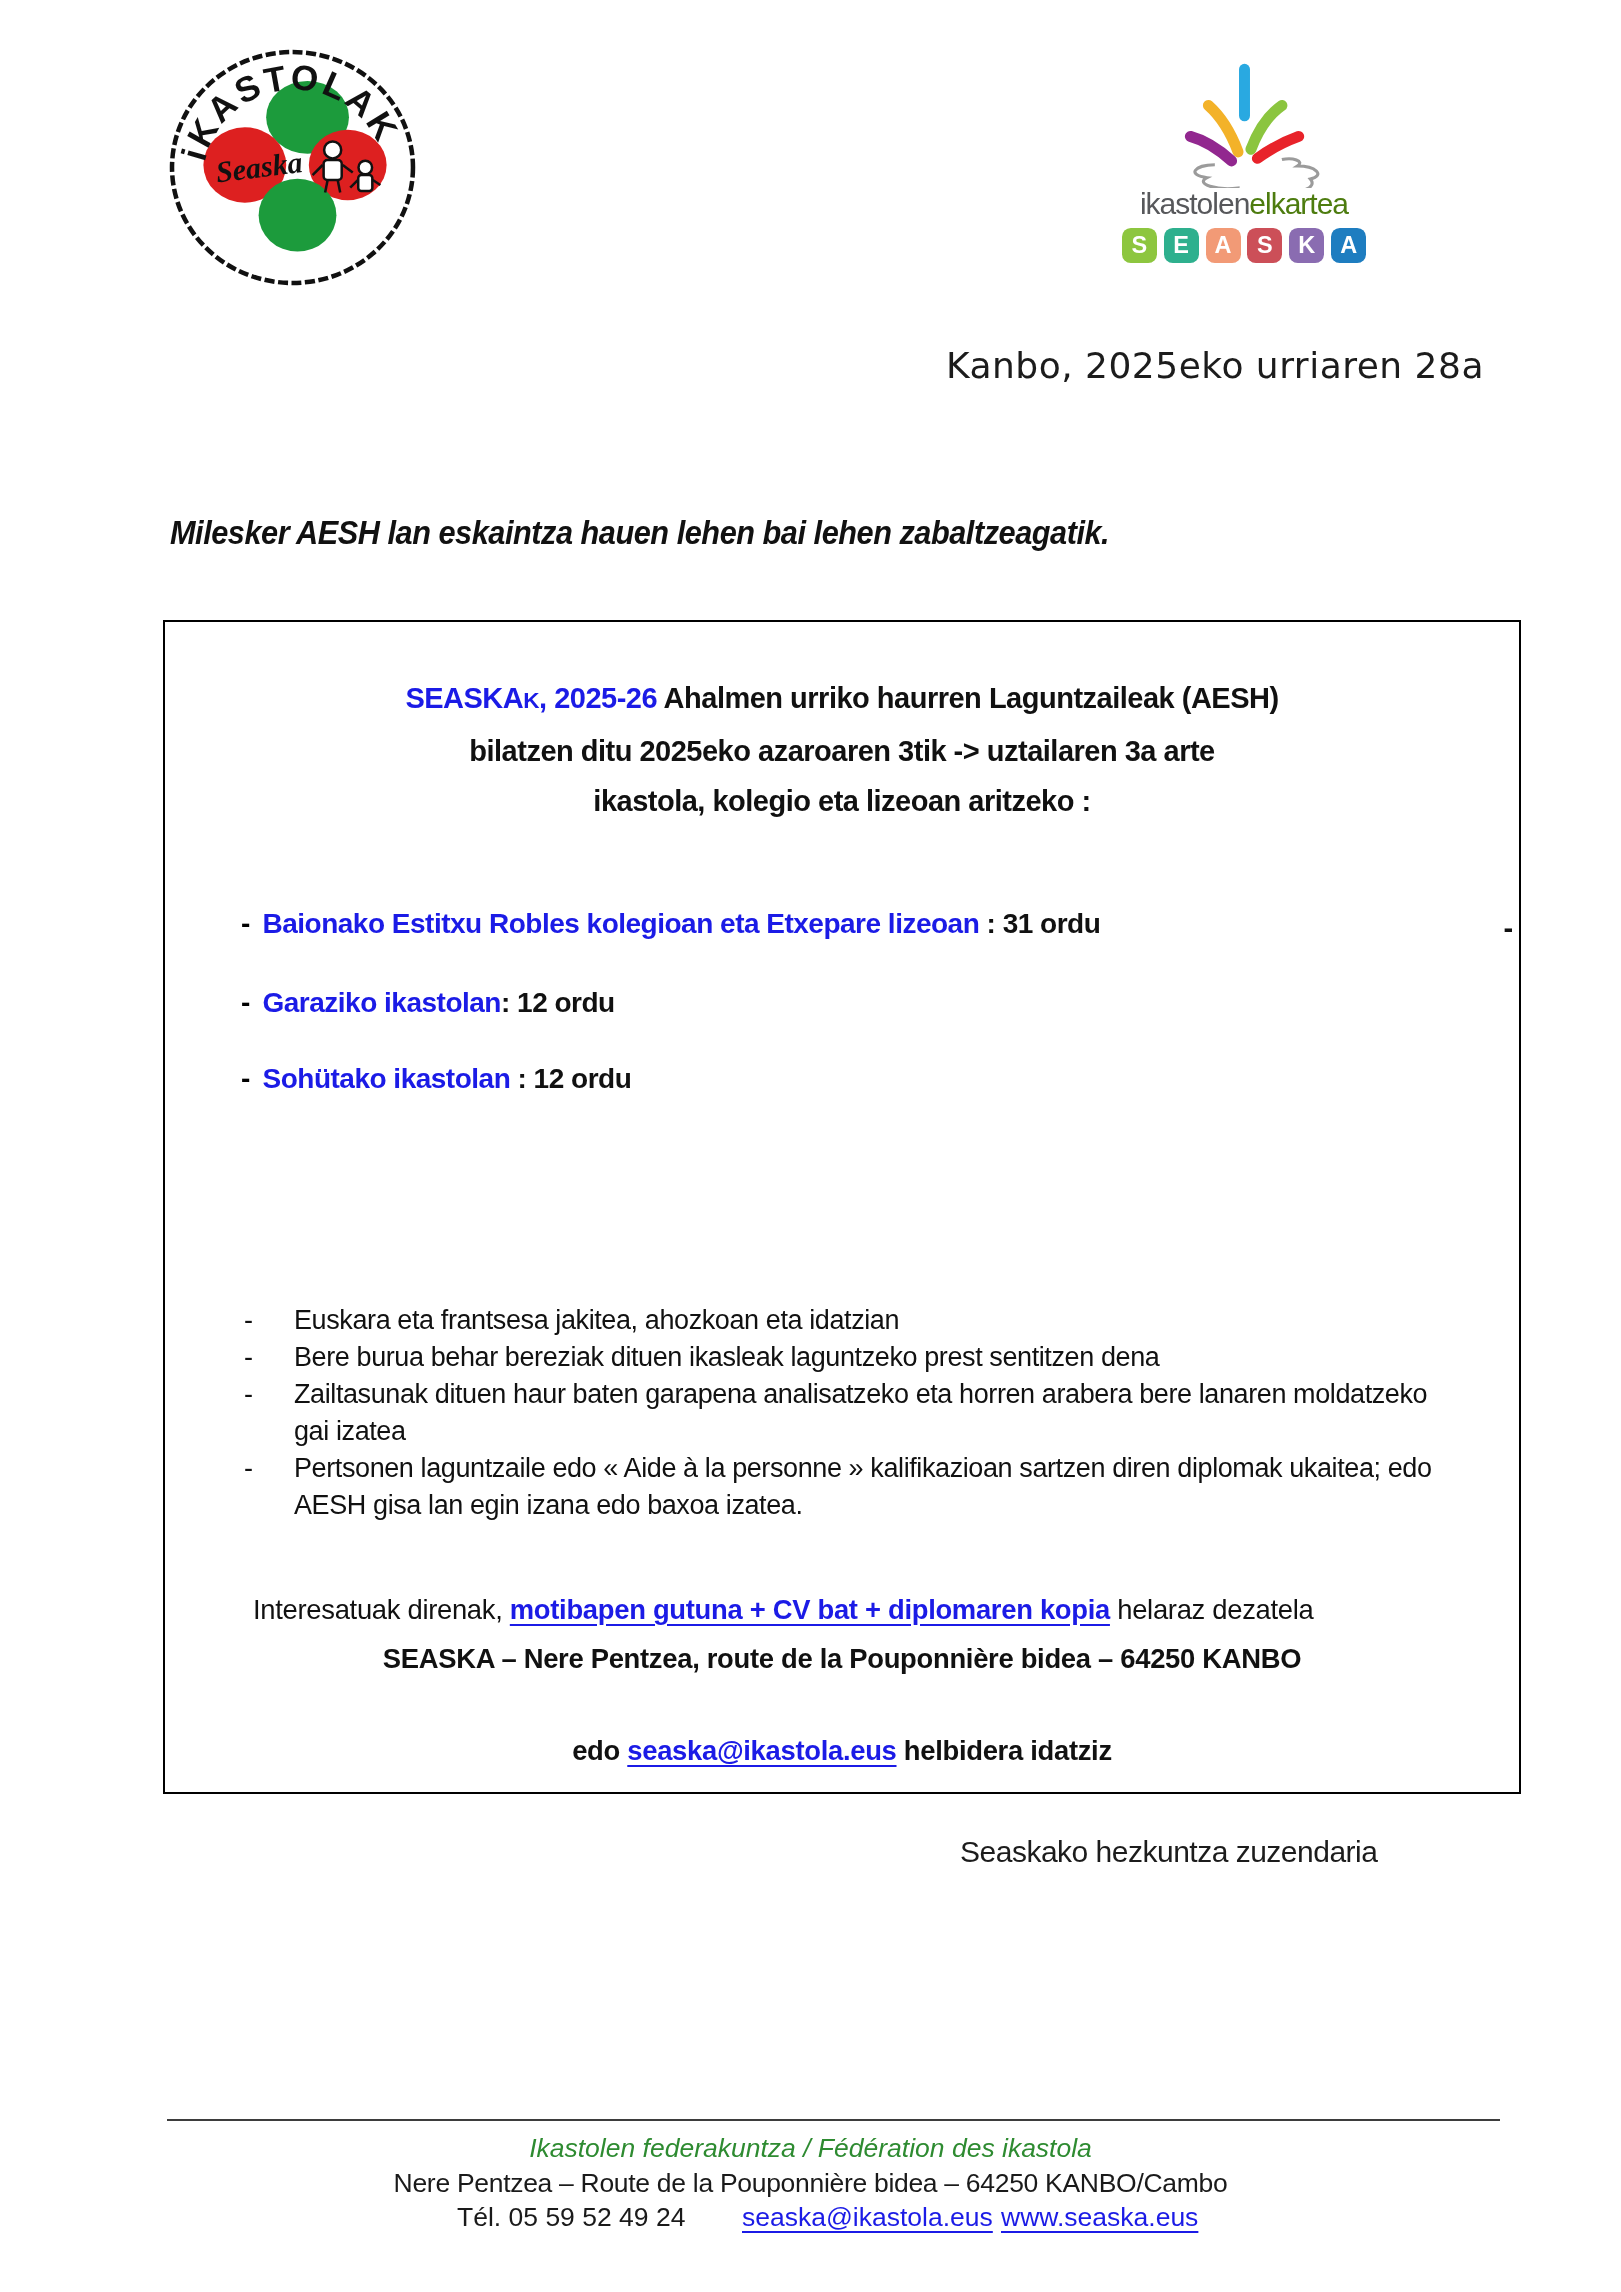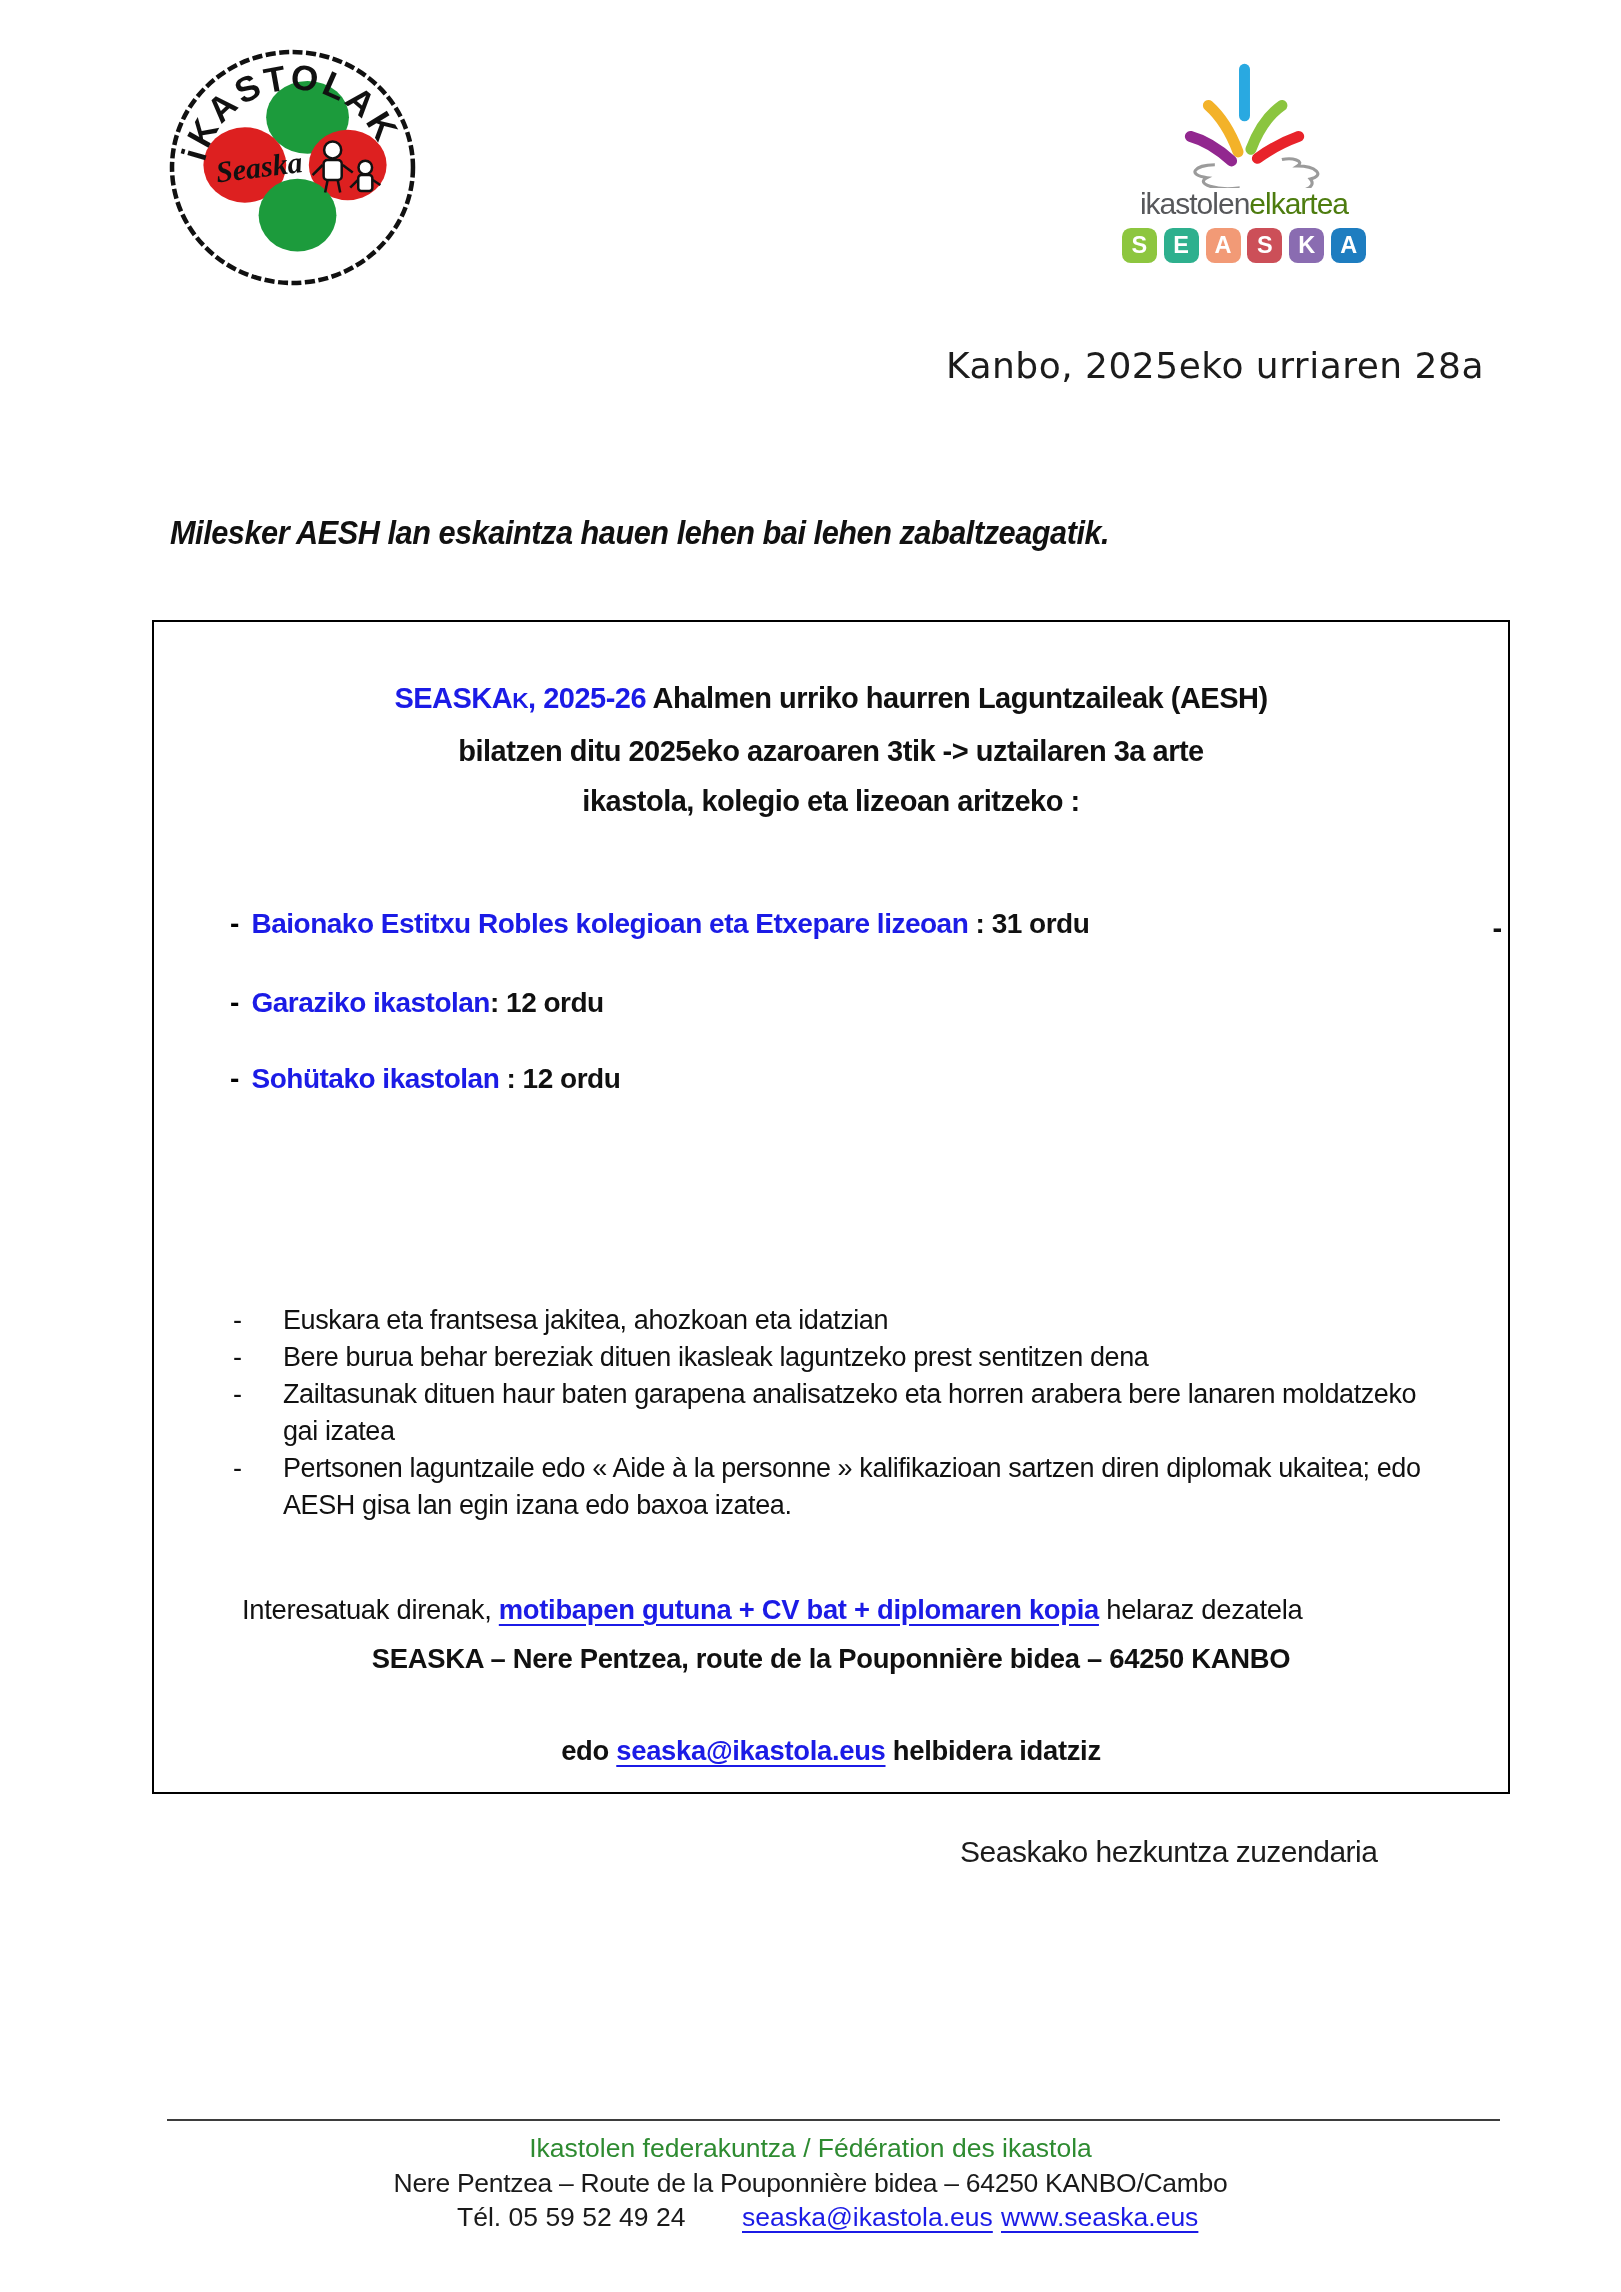--- a/index.html
+++ b/index.html
@@ -21,21 +21,21 @@
   .sq{width:35px;height:35px;border-radius:8.8px;color:#fff;font-weight:bold;font-size:23.5px;
       display:flex;align-items:center;justify-content:center;}
 
   
   .date-line{top:345px;right:137px;font-family:"DejaVu Sans",sans-serif;
              font-size:36px;color:#1c1c1c;letter-spacing:0.5px;}
   .intro-line{left:170px;top:514px;font-size:33px;font-weight:bold;font-style:italic;
               letter-spacing:-0.5px;transform:scaleX(0.93);transform-origin:left;white-space:nowrap;}
 
   
-  .ann-box{left:152px;top:620px;width:1358px;height:1174px;border:2.9px solid #000;box-sizing:border-box;}
+  .ann-box{left:163px;top:620px;width:1358px;height:1174px;border:2.9px solid #000;box-sizing:border-box;}
   .blue{color:#1b1be6;}
   .h-block{left:0;right:0;top:51px;text-align:center;font-size:29px;font-weight:bold;
            line-height:50px;letter-spacing:-0.5px;}
   .small-k{font-size:0.78em;}
   .stray-dash{right:5.9px;top:290px;font-size:29px;font-weight:bold;}
   .pos{left:76px;font-size:28px;font-weight:bold;letter-spacing:-0.5px;white-space:nowrap;}
   .pos .dash{margin-right:12.7px;color:#000;}
   .crit-head{left:29px;top:600px;font-size:28px;font-weight:bold;font-style:italic;letter-spacing:-0.3px;}
   .crit-head .u{text-decoration:underline;text-underline-offset:4.9px;}
   .crit-list{left:79px;top:680px;width:1206px;font-size:27px;letter-spacing:-0.4px;line-height:37px;}
@@ -46,21 +46,21 @@
   .apply-1 .link{font-weight:bold;text-decoration:underline;text-underline-offset:4.9px;}
   .apply-2{left:0;right:0;top:1021px;text-align:center;font-size:27.4px;font-weight:bold;letter-spacing:-0.3px;}
   .apply-3{left:0;right:0;top:1113px;text-align:center;font-size:27.4px;font-weight:bold;letter-spacing:-0.3px;}
   .apply-3 .link{text-decoration:underline;text-underline-offset:4.9px;}
 
   
   .signature{left:912px;top:1835px;font-size:30px;color:#1c1c1c;letter-spacing:-0.5px;margin-left:48px;}
 
   
   .f-rule{left:167px;top:2119px;width:1333px;height:0;border-top:2.9px solid #3d3d3d;}
-  .f-org{left:0;right:0;top:2133px;text-align:center;font-size:26.5px;color:#2e8b31;}
+  .f-org{left:0;right:0;top:2133px;text-align:center;font-size:26.5px;font-style:italic;color:#2e8b31;}
   .f-addr{left:0;right:0;top:2168px;text-align:center;font-size:26.5px;color:#1a1a1a;letter-spacing:-0.3px;}
   .f-phone{left:457px;top:2202px;font-size:26.5px;color:#1a1a1a;}
   .f-email{left:742px;top:2202px;font-size:26.5px;}
   .f-site{left:1001px;top:2202px;font-size:26.5px;}
   .flink{color:#1b1be6;text-decoration:underline;text-underline-offset:4.9px;cursor:pointer;}
 </style>
 </head>
 <body>
 
 <div class="page">

